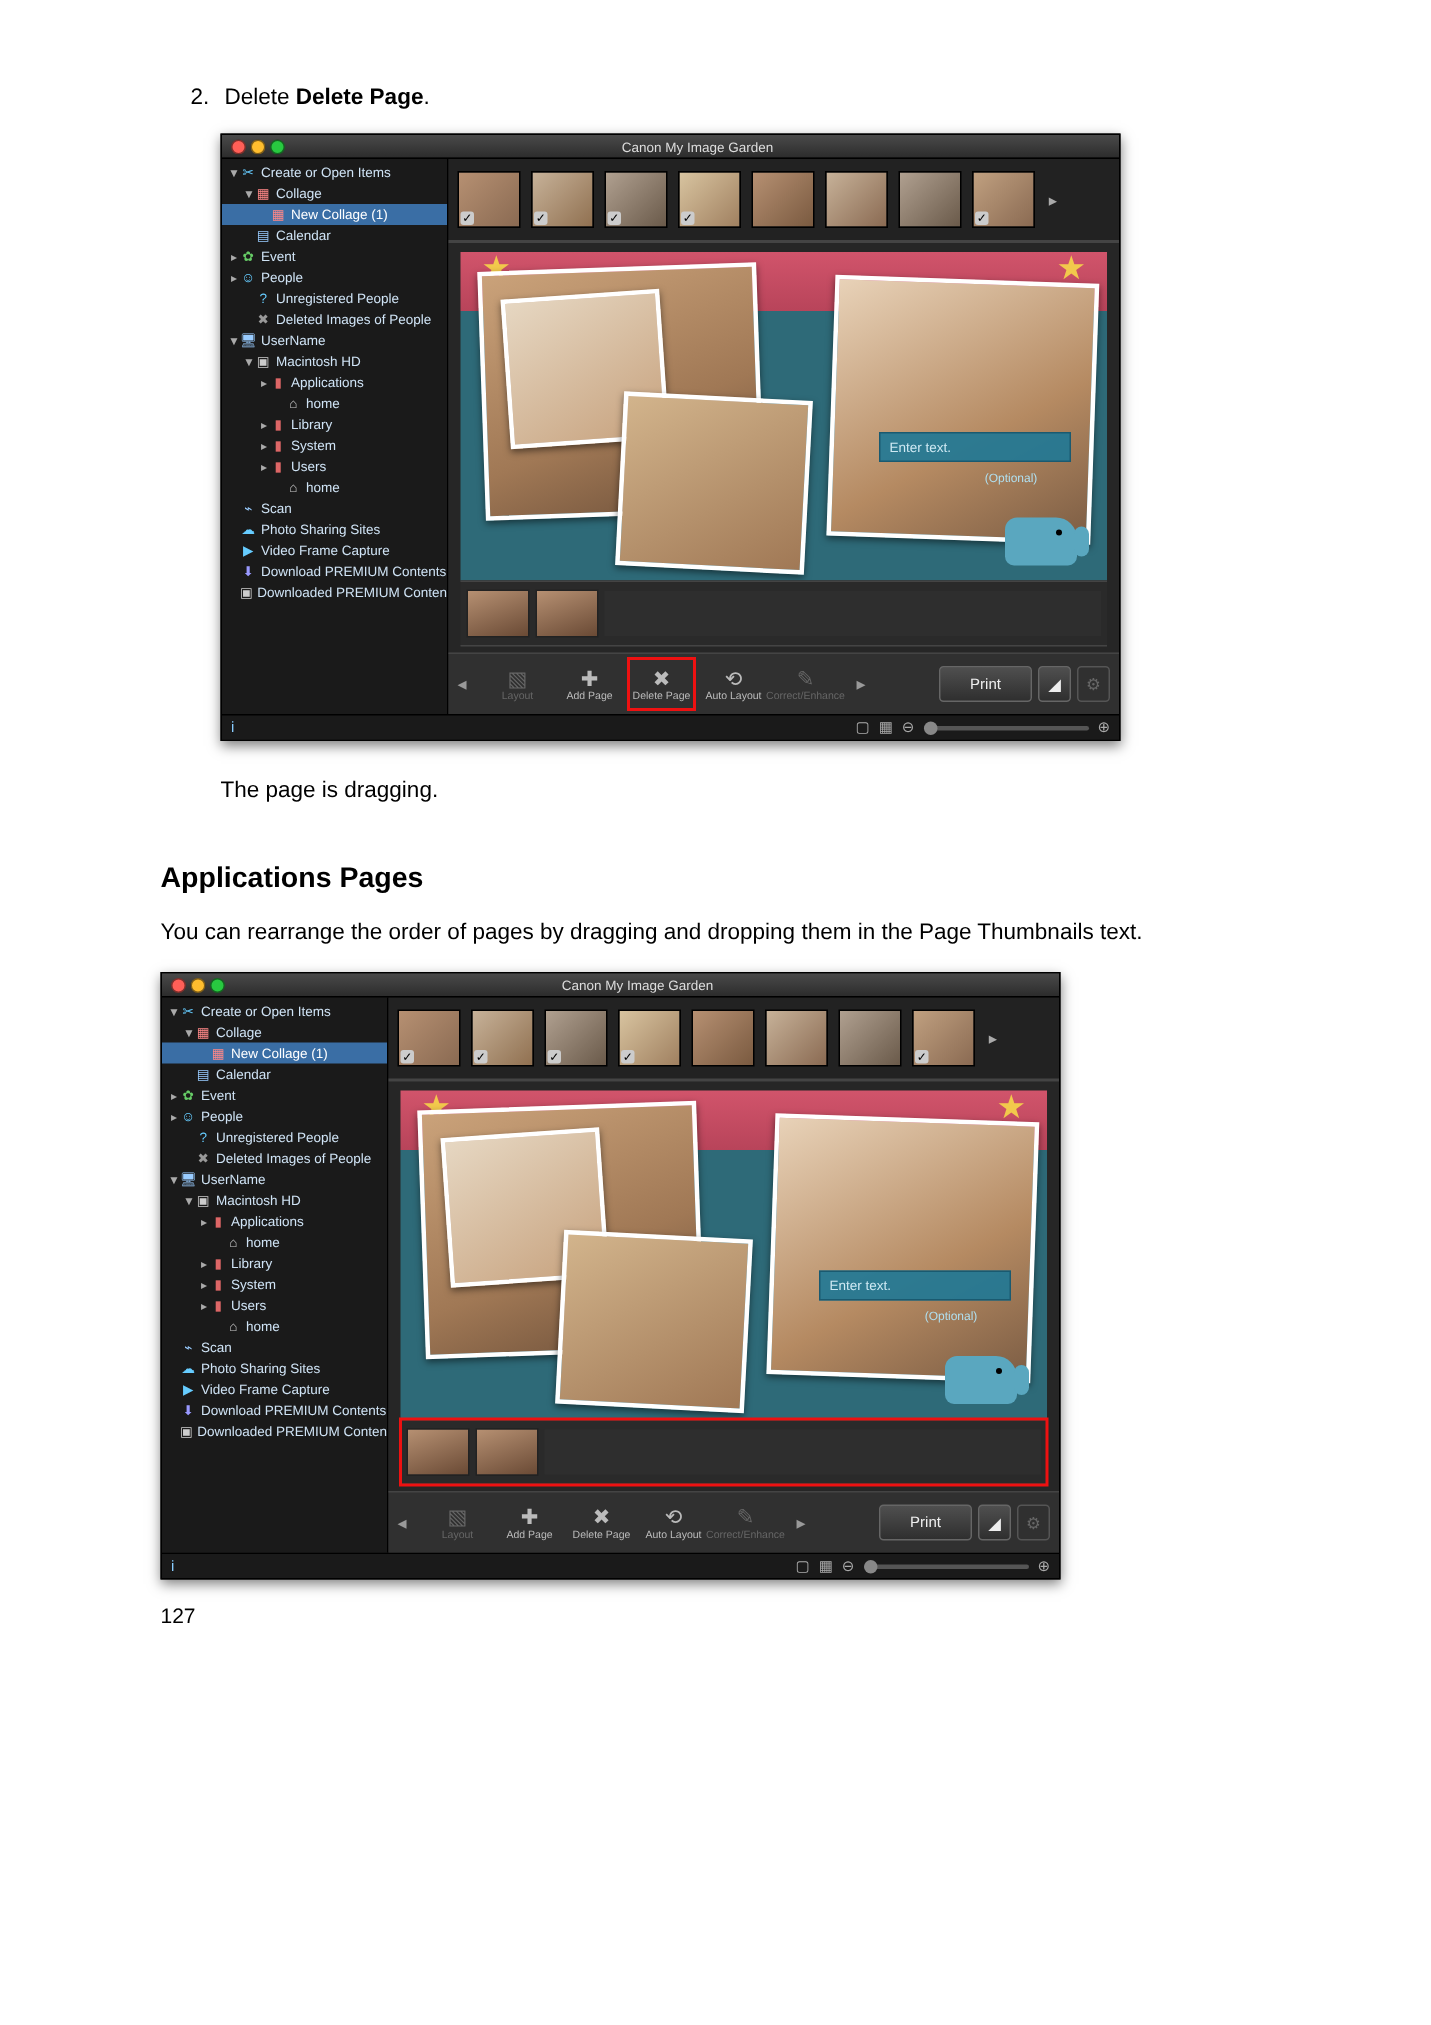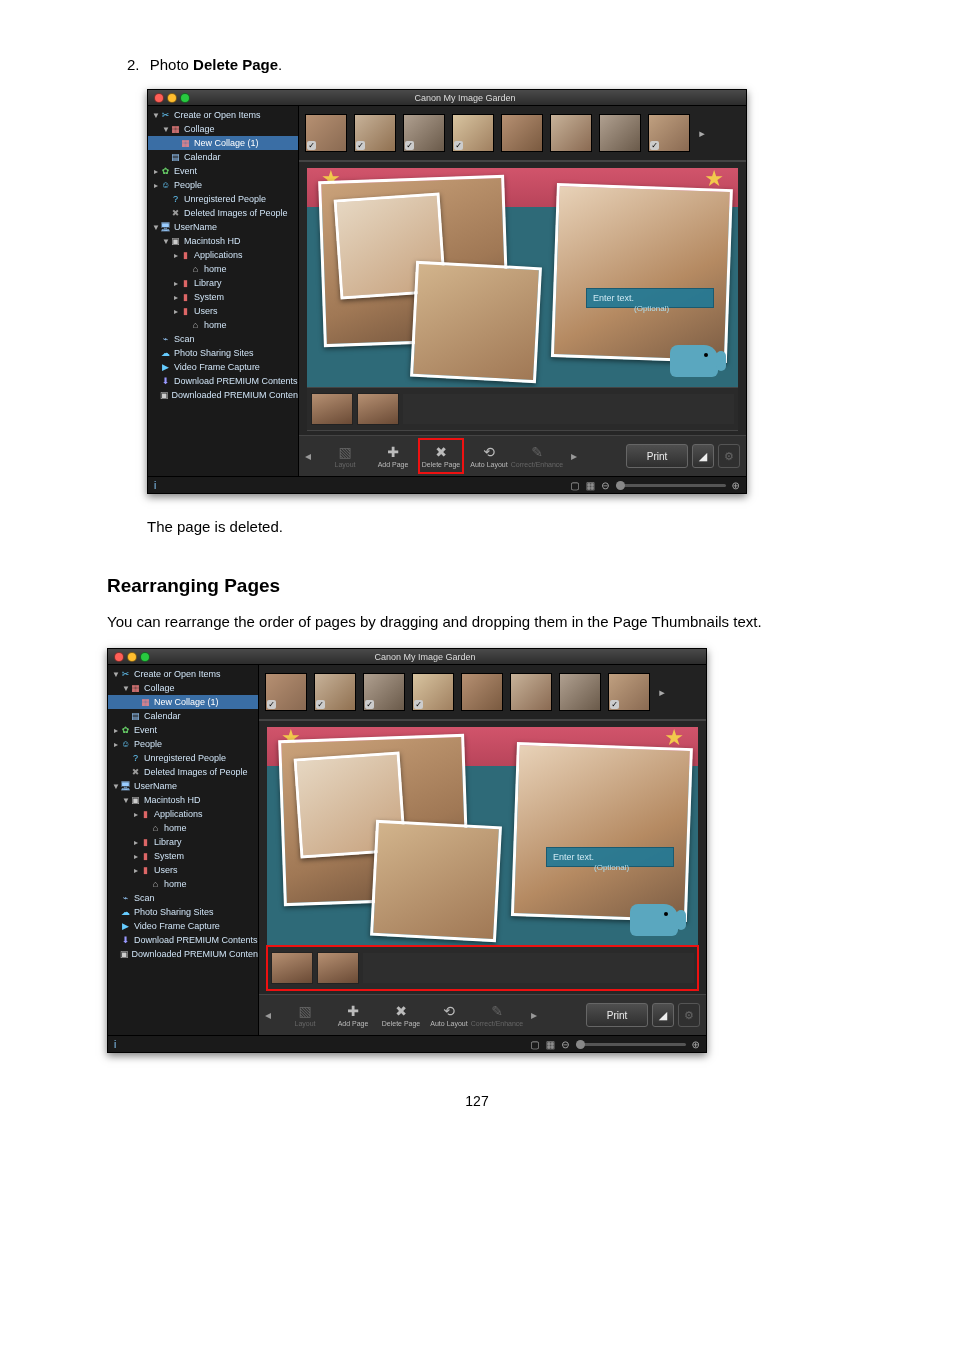--- a/index.html
+++ b/index.html
@@ -33,23 +33,23 @@
   h3.section {
     font-size: 19px;
     font-weight: bold;
     margin: 34px 0 16px 0;
   }
   .desc {
     font-size: 15px;
     margin: 0 0 18px 0;
   }
   .page-num {
-    text-align: center;
+    text-align: left;
     font-size: 14px;
-    margin-top: 40px;
+    margin-top: 16px;
   }
 
   
   .app-window {
     width: 598px;
     margin: 0 auto 0 40px;
     font-size: 9px;
     color: #ddd;
     background: #1a1a1a;
     border: 1px solid #000;
@@ -195,24 +195,24 @@
     background: linear-gradient(150deg,#e8d2b8,#b58a62 60%, #7c5d44); box-shadow:0 2px 5px rgba(0,0,0,0.5);}
   .enter-text {
     position:absolute; right:24px; top:120px;
     width:120px; height:18px;
     background: rgba(30,120,150,0.9);
     color:#cfe9f3; font-size:9px;
     display:flex; align-items:center; padding-left:6px;
     border:1px solid #1a5a70;
   }
   .enter-text2 {
-    position:absolute; right:24px; top:133px;
+    position:absolute; right:24px; top:143px;
     width:80px; height:14px;
     color:#b0dfef; font-size:8px;
-    display:flex; align-items:center; padding-left:6px;
+    display:flex; align-items:center; padding-left:6px;justify-content:center;
   }
   .page-thumbs {
     height: 38px;
     background:#2a2a2a;
     border-top:1px solid #444; border-bottom:1px solid #444;
     display:flex; align-items:center; gap:4px; padding:2px 4px;
     position:relative;
   }
   .pt {
     width:40px; height:30px;
@@ -276,21 +276,21 @@
   .slider::after{ content:""; position:absolute; left:0; top:-3px; width:9px; height:9px; background:#888; border-radius:50%; }
 </style>
 </head>
 <body>
 
 <div class="page">
   <div class="content">
 
     <p class="instr">
       <span class="num">2.</span>
-      <span>Photo </span><b>Delete Page</b><span>.</span>
+      <span>Delete </span><b>Delete Page</b><span>.</span>
     </p>
 
     <div class="app-window">
       <div class="titlebar">
         <div class="tl-btns">
           <div class="tl-btn tl-close"></div>
           <div class="tl-btn tl-min"></div>
           <div class="tl-btn tl-max"></div>
         </div>
         <div class="title">Canon My Image Garden</div>
@@ -478,23 +478,23 @@
         <div class="right">
           <span>▢</span>
           <span>▦</span>
           <span>⊖</span>
           <div class="slider"></div>
           <span>⊕</span>
         </div>
       </div>
     </div>
 
-    <p class="after-text">The page is deleted.</p>
-
-    <h3 class="section">Rearranging Pages</h3>
+    <p class="after-text">The page is dragging.</p>
+
+    <h3 class="section">Applications Pages</h3>
     <p class="desc">You can rearrange the order of pages by dragging and dropping them in the Page Thumbnails text.</p>
 
     <div class="app-window" style="margin-left:0;">
       <div class="titlebar">
         <div class="tl-btns">
           <div class="tl-btn tl-close"></div>
           <div class="tl-btn tl-min"></div>
           <div class="tl-btn tl-max"></div>
         </div>
         <div class="title">Canon My Image Garden</div>

